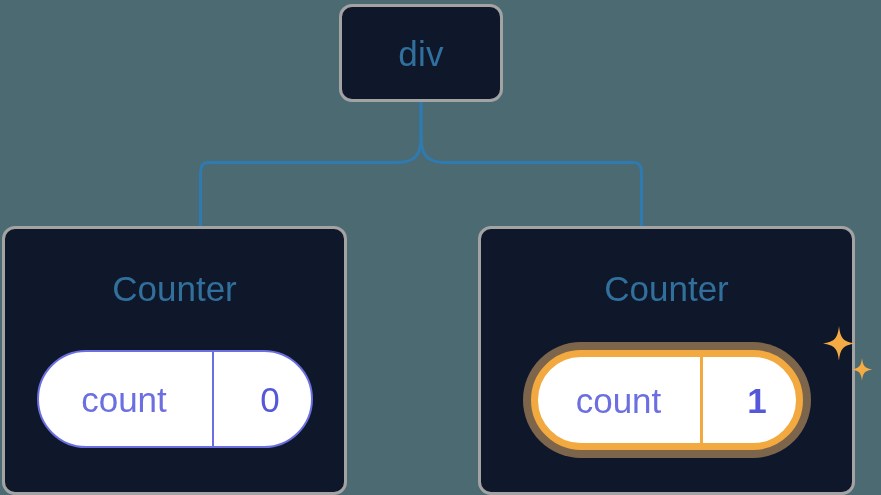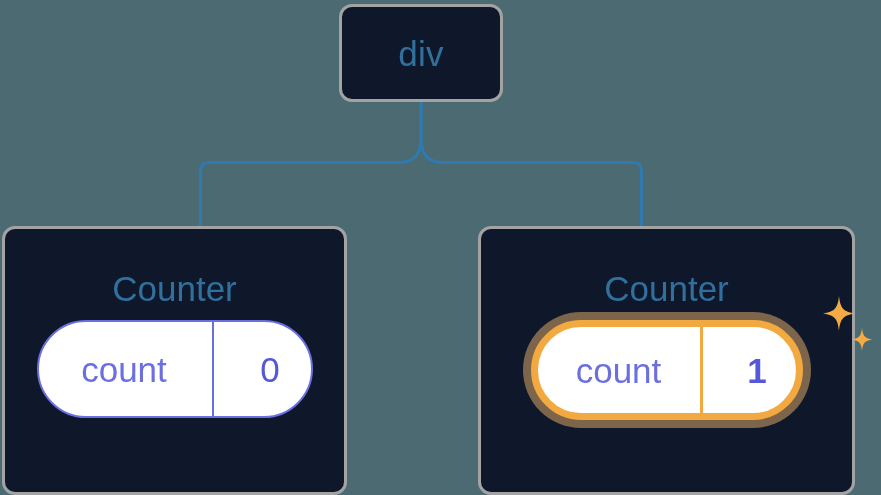--- a/index.html
+++ b/index.html
@@ -75,21 +75,21 @@
     width: 345px;
   }
   .node-child.right {
     left: 478px;
     width: 377px;
   }
   .node-child .node-title {
     font-size: 35px;
     color: #31709c;
     line-height: 1;
-    margin-bottom: 14px;
+    margin-bottom: 44px;
   }
 
   
   .pill-wrap {
     position: relative;
     display: flex;
     align-items: center;
     justify-content: center;
   }
   .pill {

